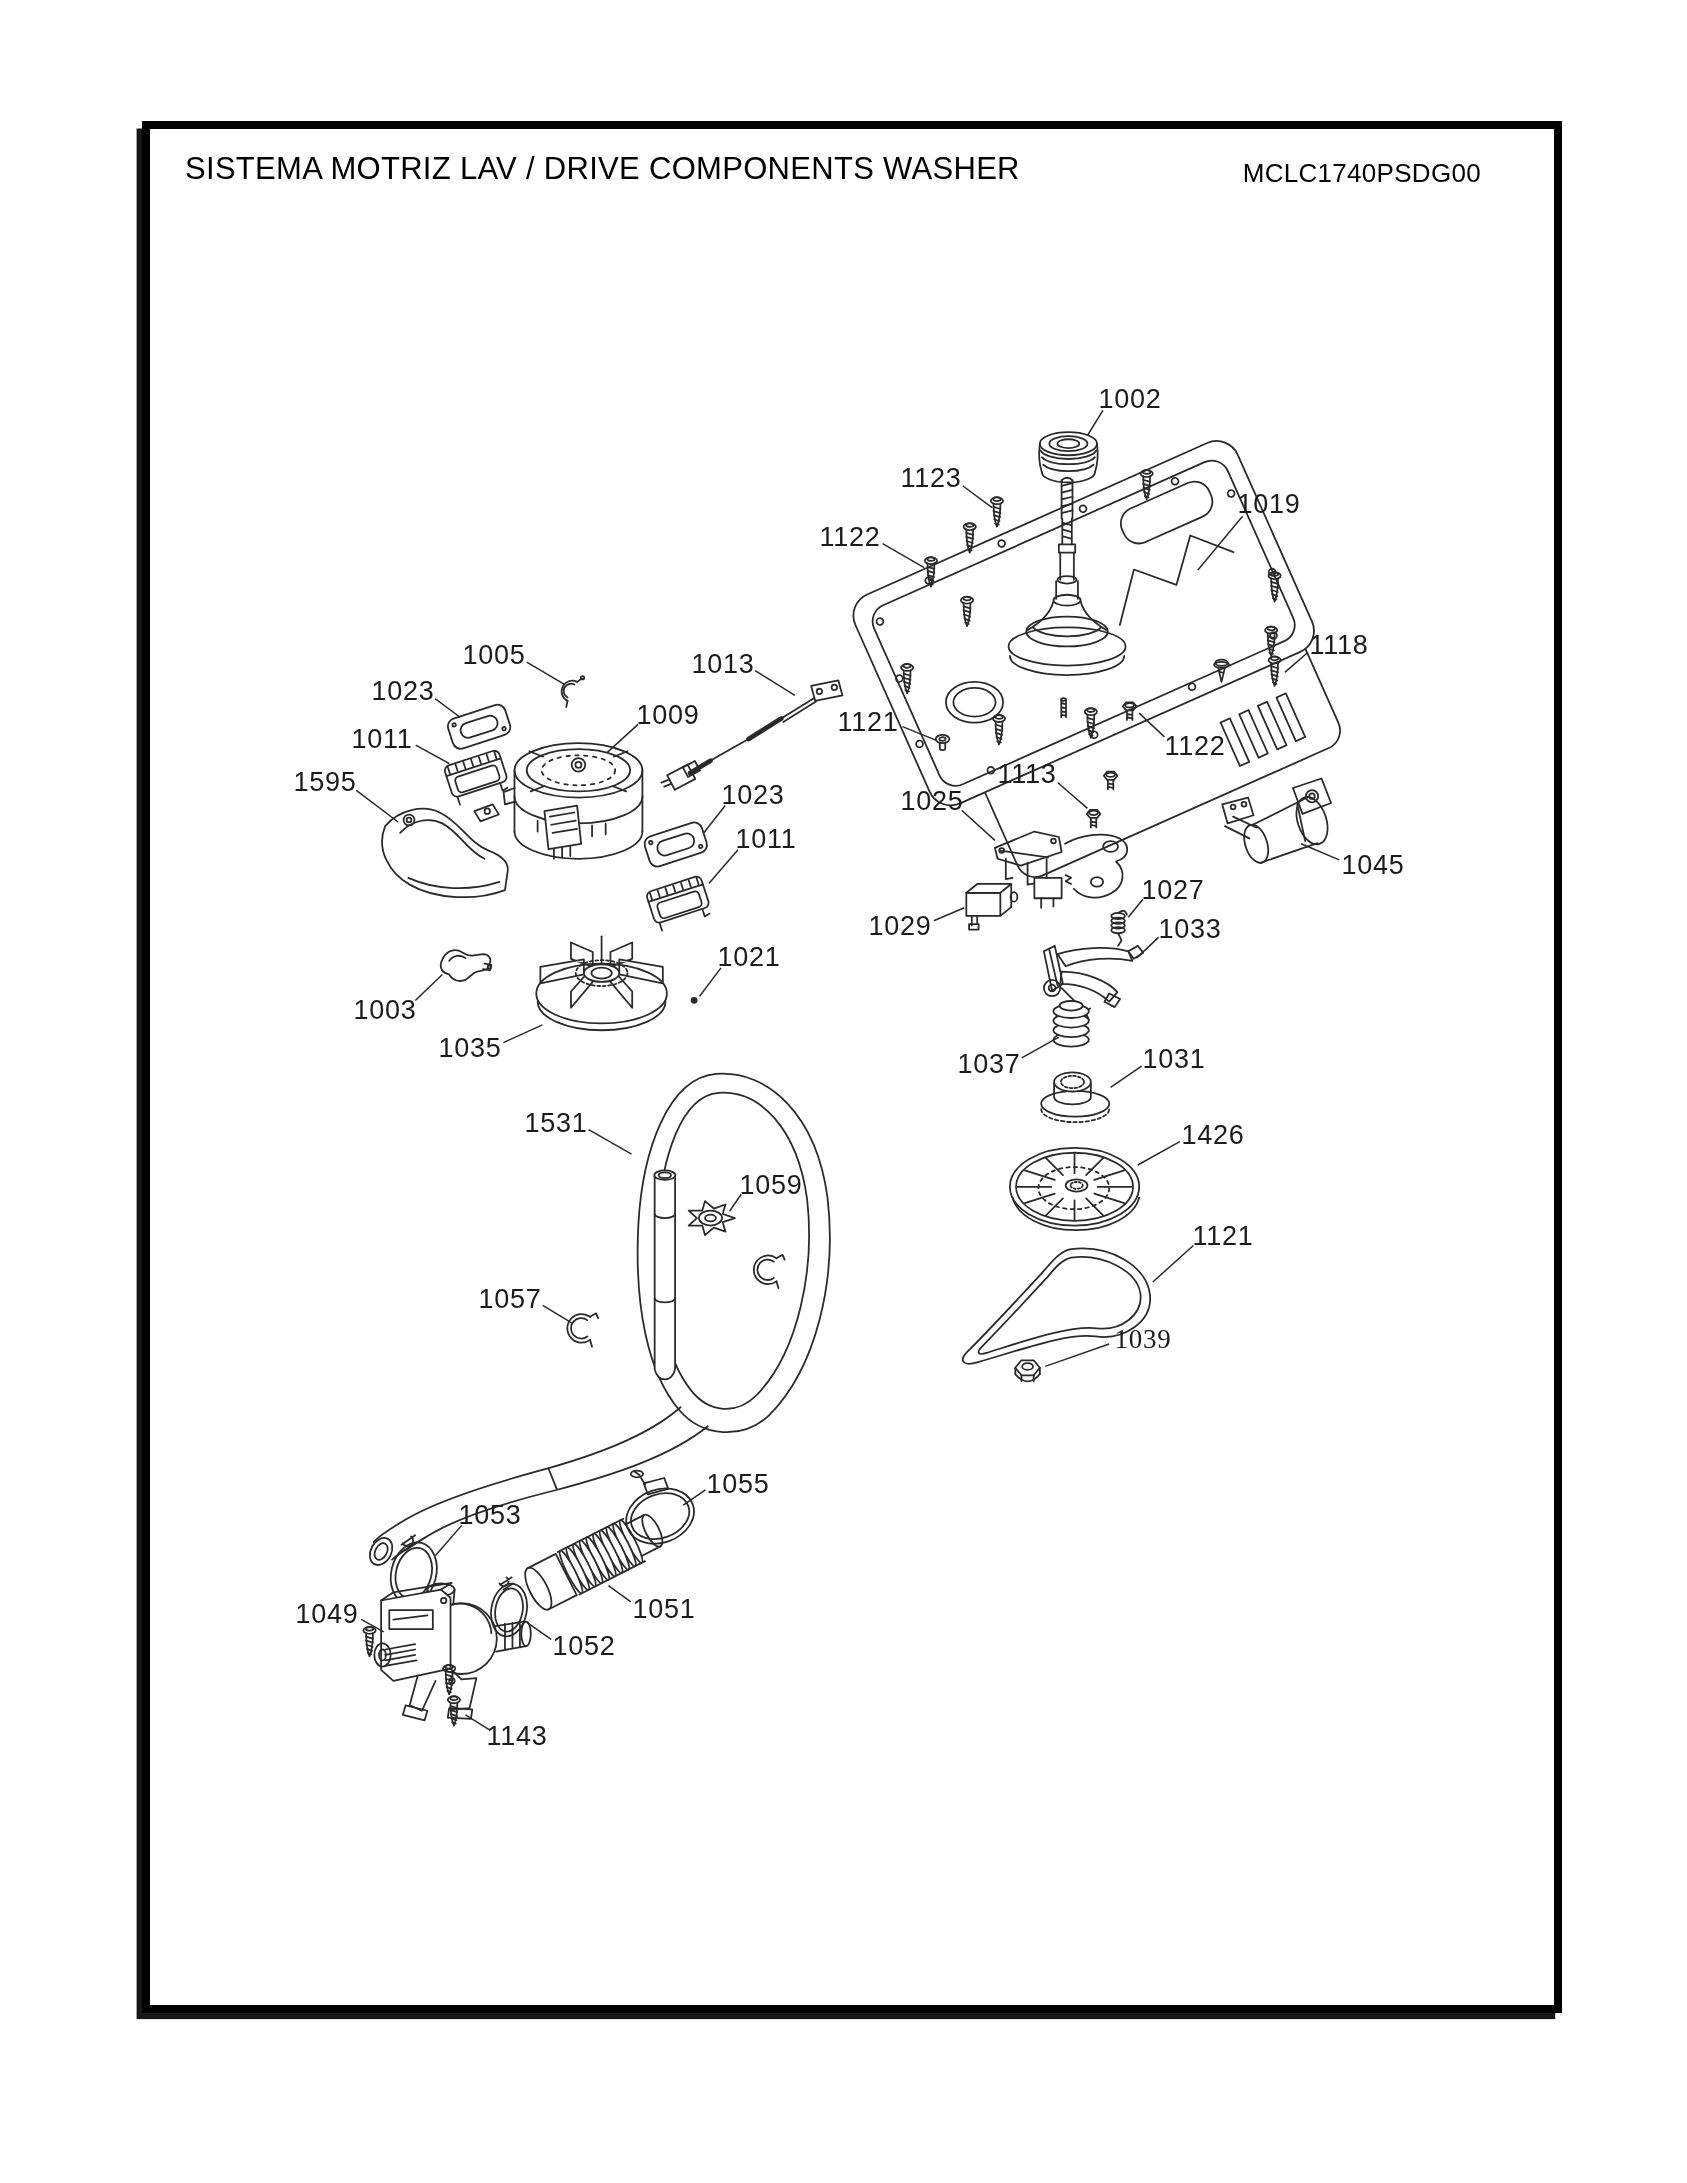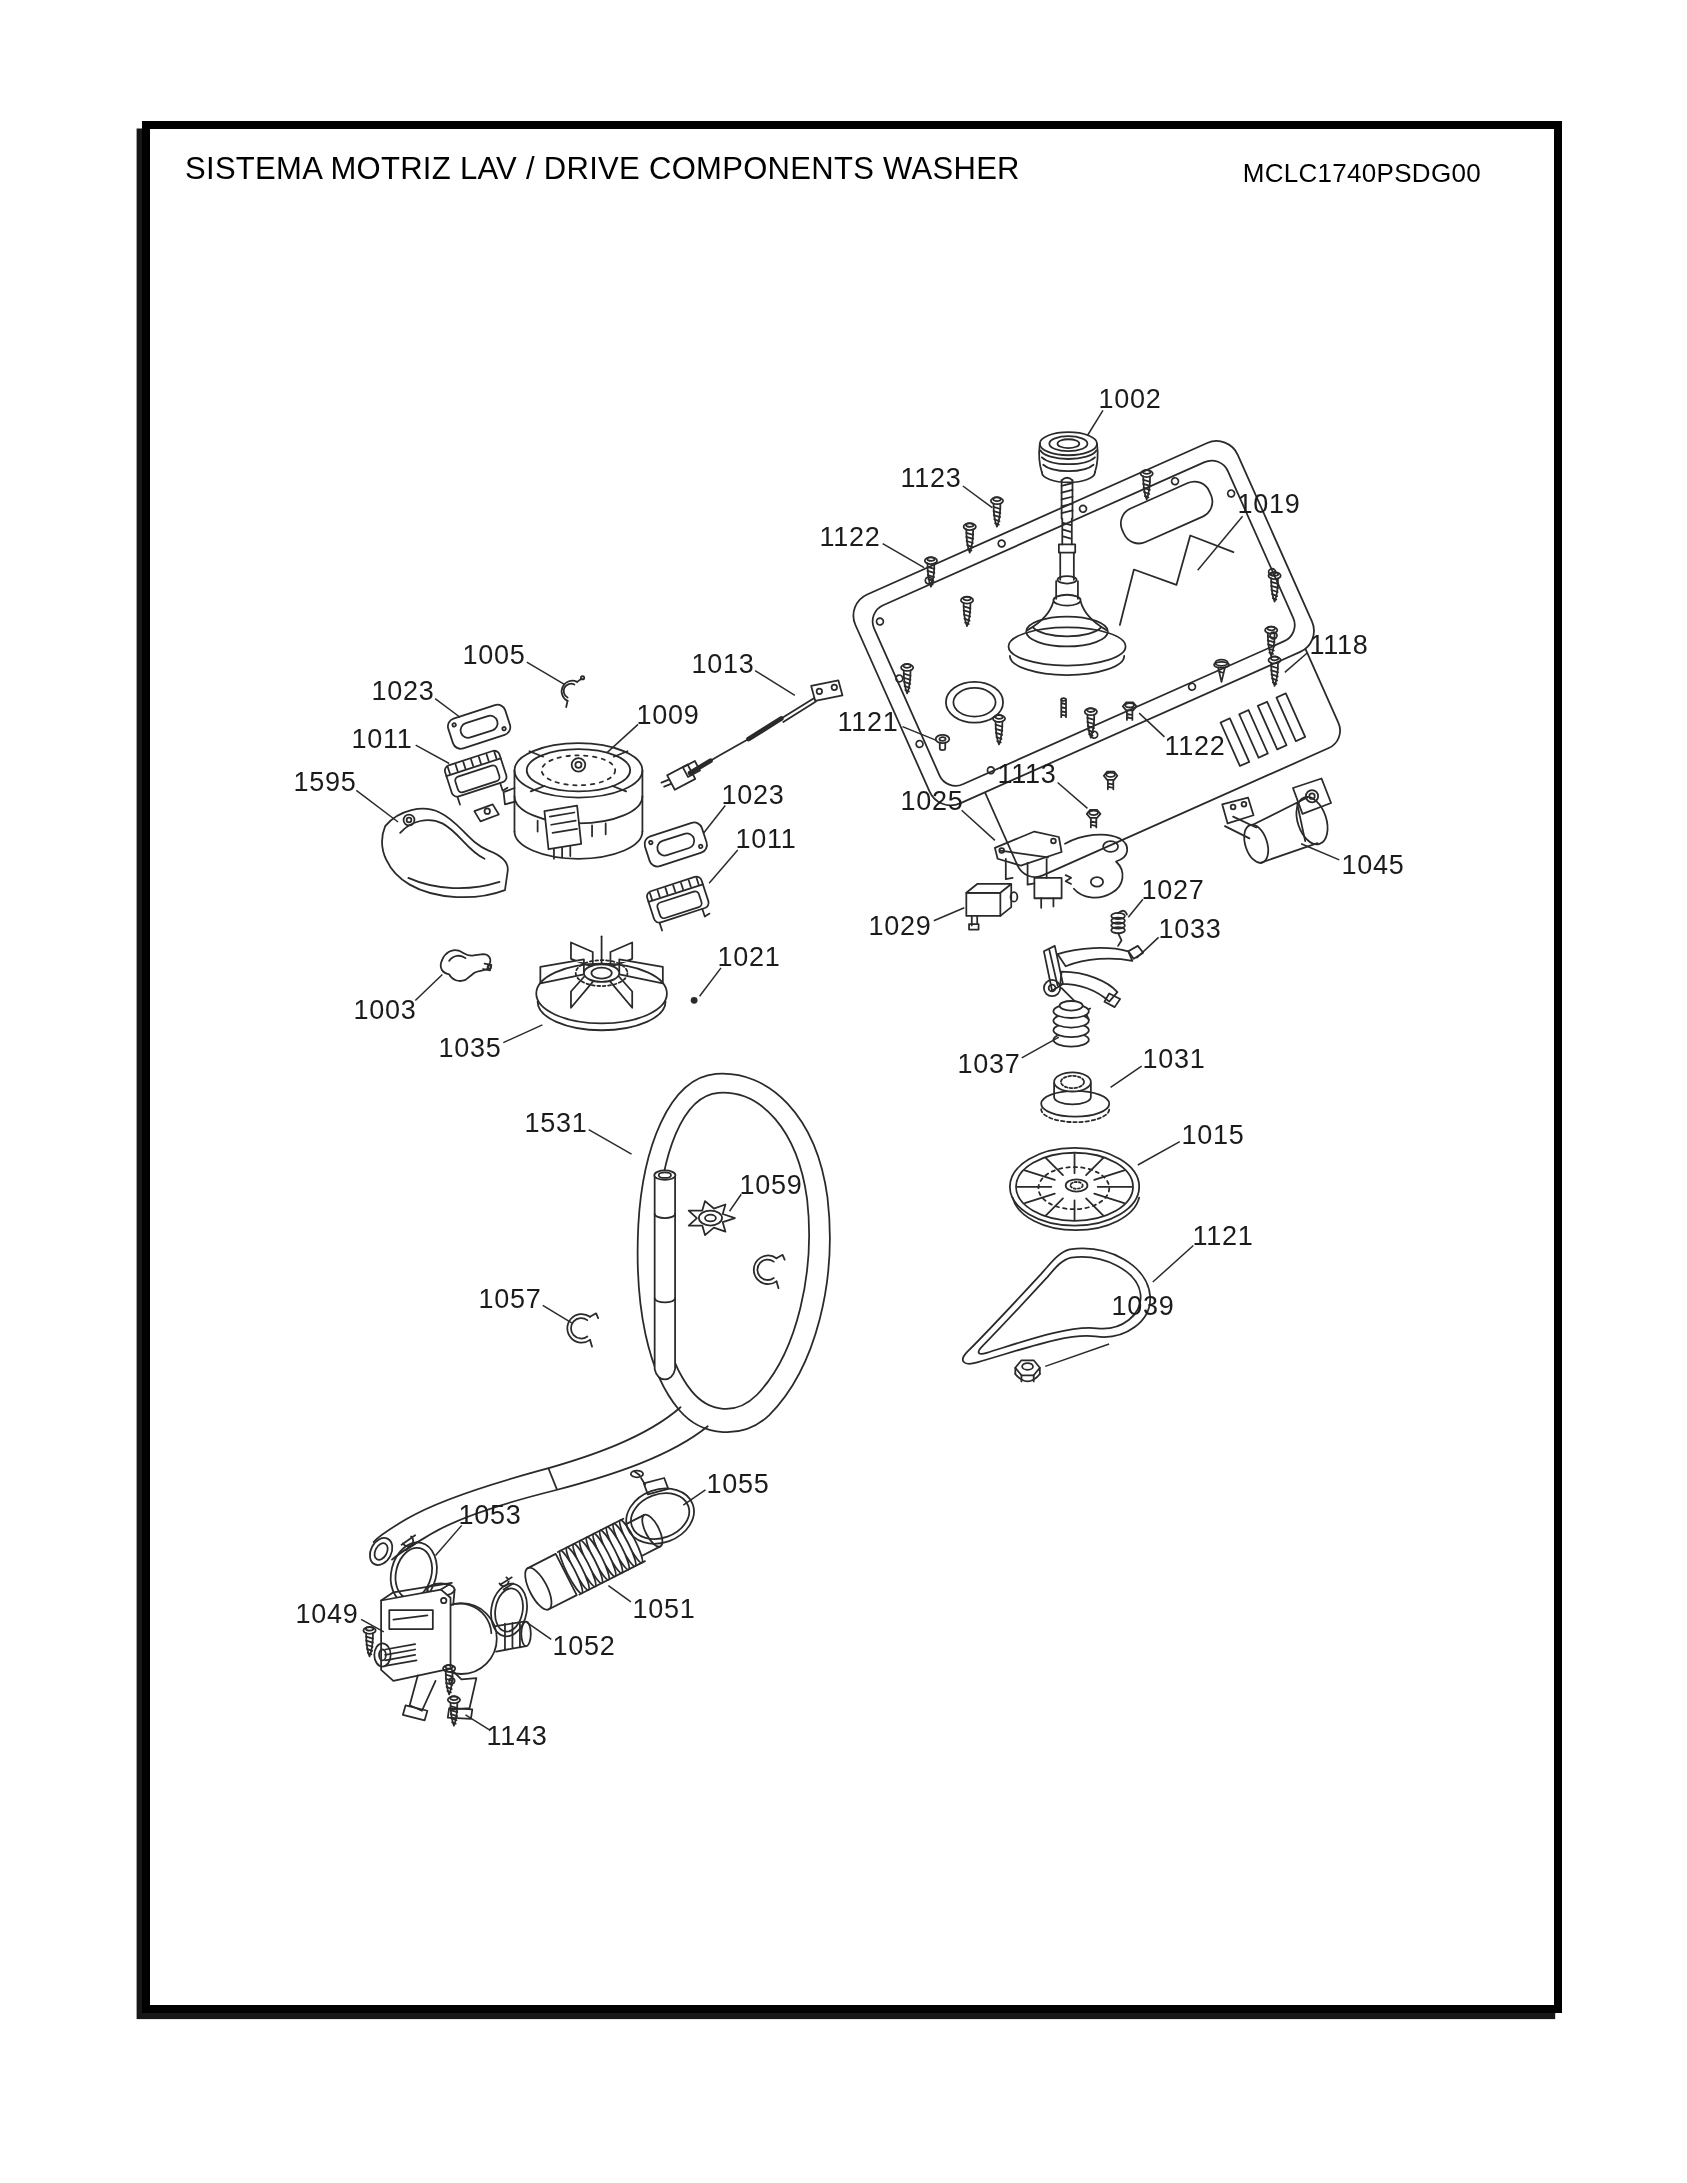--- a/index.html
+++ b/index.html
@@ -443,26 +443,26 @@
         <div class="callout" style="left: 766px; top: 839px;">1011</div>
         <div class="callout" style="left: 1373px; top: 865px;">1045</div>
         <div class="callout" style="left: 1173px; top: 890px;">1027</div>
         <div class="callout" style="left: 1190px; top: 929px;">1033</div>
         <div class="callout" style="left: 900px; top: 926px;">1029</div>
         <div class="callout" style="left: 749px; top: 957px;">1021</div>
         <div class="callout" style="left: 385px; top: 1010px;">1003</div>
         <div class="callout" style="left: 470px; top: 1048px;">1035</div>
         <div class="callout" style="left: 989px; top: 1064px;">1037</div>
         <div class="callout" style="left: 1174px; top: 1059px;">1031</div>
-        <div class="callout" style="left: 1213px; top: 1135px;">1015</div>
+        <div class="callout" style="left: 1213px; top: 1135px;">1426</div>
         <div class="callout" style="left: 556px; top: 1123px;">1531</div>
         <div class="callout" style="left: 771px; top: 1185px;">1059</div>
         <div class="callout" style="left: 1223px; top: 1236px;">1121</div>
         <div class="callout" style="left: 510px; top: 1299px;">1057</div>
-        <div class="callout" style="left: 1143px; top: 1306px;">1039</div>
+        <div class="callout" style="left: 1143px; top: 1339px; font-family: Liberation Serif, serif;">1039</div>
         <div class="callout" style="left: 738px; top: 1484px;">1055</div>
         <div class="callout" style="left: 490px; top: 1515px;">1053</div>
         <div class="callout" style="left: 327px; top: 1614px;">1049</div>
         <div class="callout" style="left: 664px; top: 1609px;">1051</div>
         <div class="callout" style="left: 584px; top: 1646px;">1052</div>
         <div class="callout" style="left: 517px; top: 1736px;">1143</div>
       </div>
   </div>
 </div>
 

